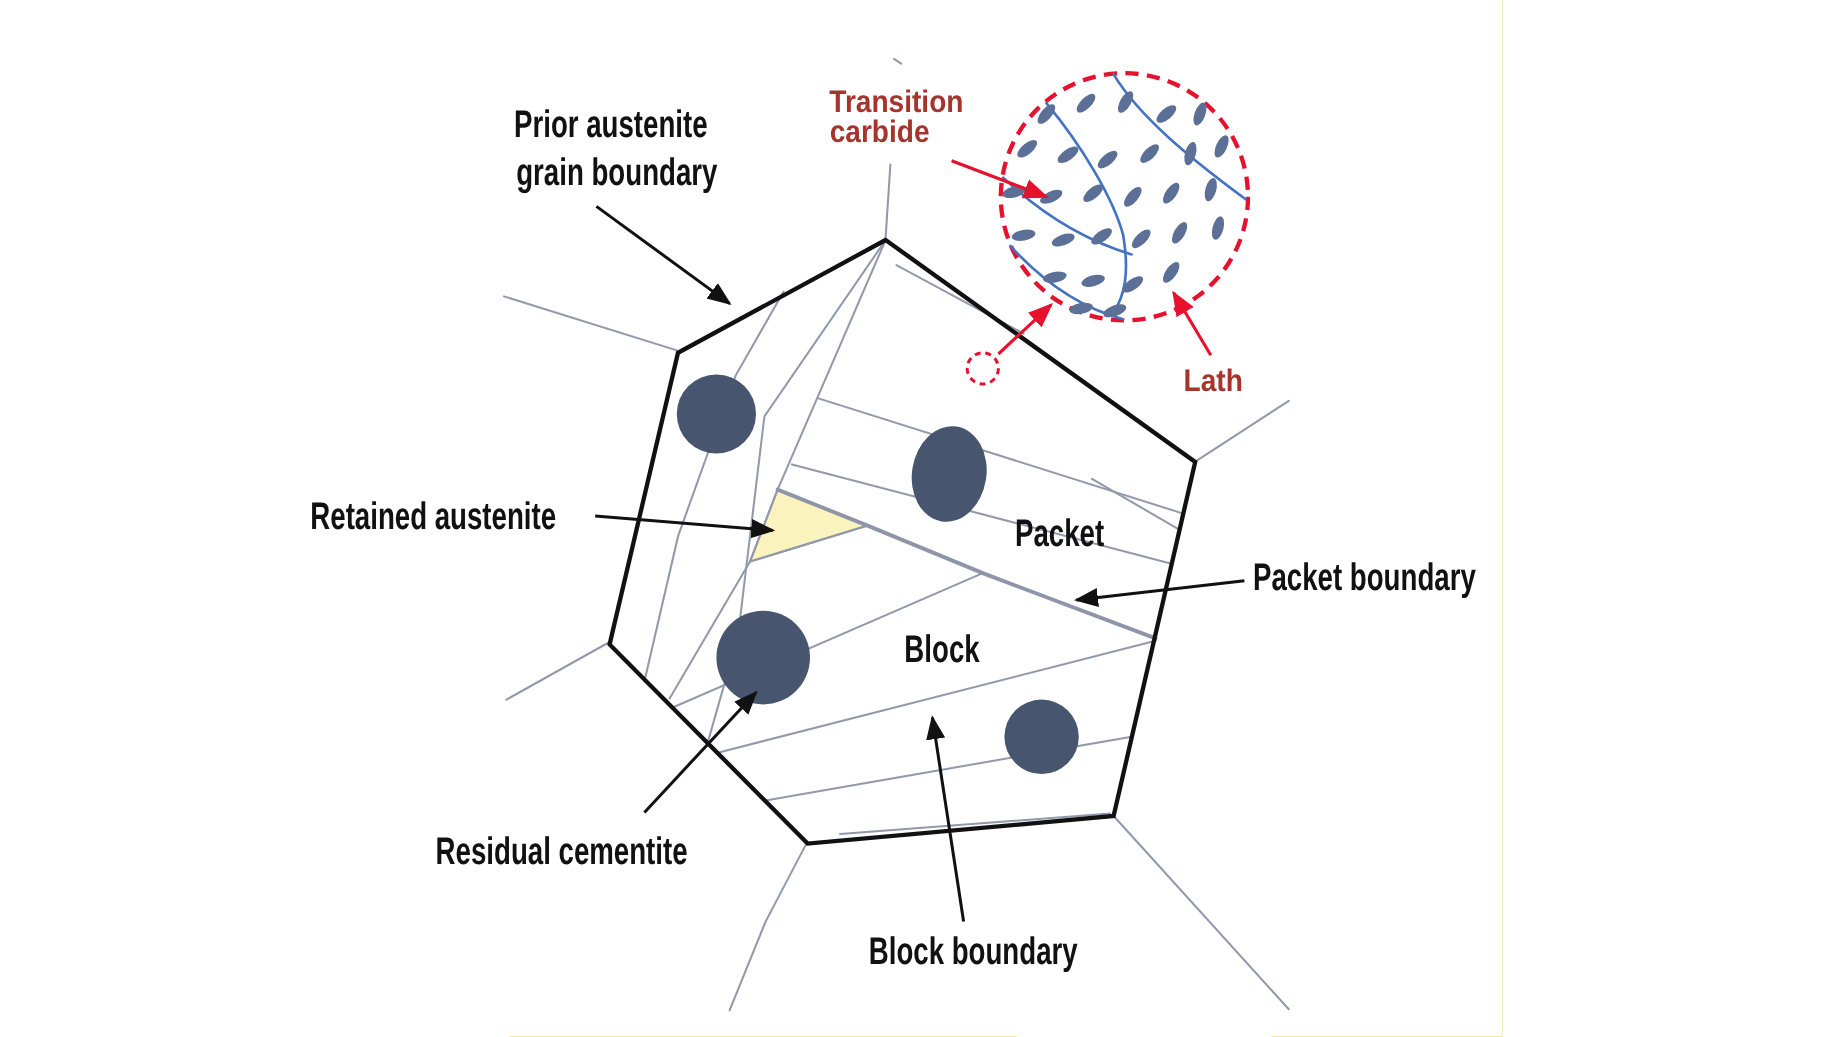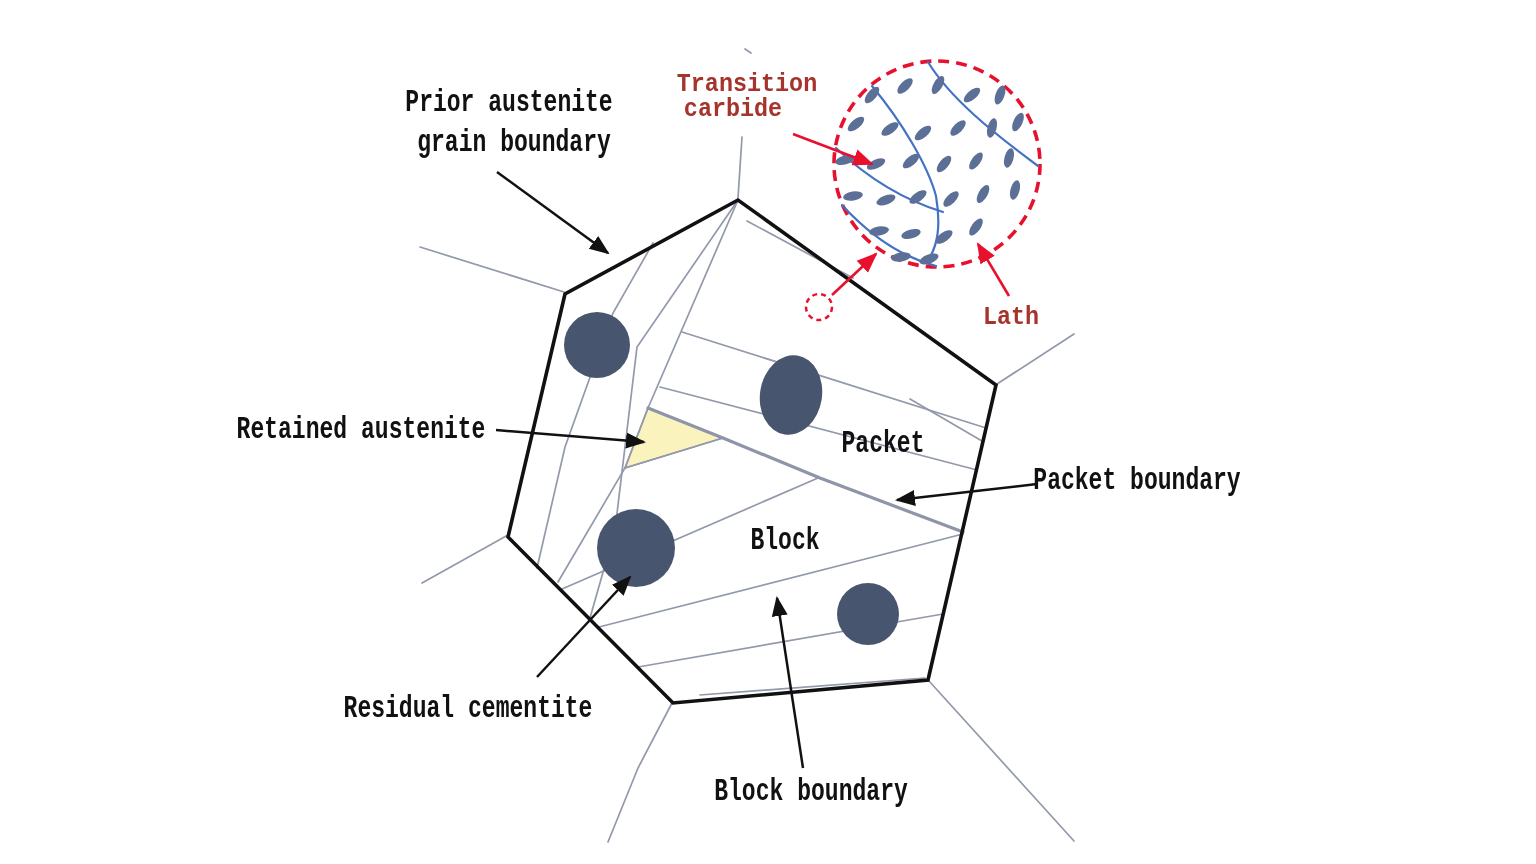--- a/index.html
+++ b/index.html
@@ -1,18 +1,18 @@
 <!DOCTYPE html>
 <html><head>
 <meta charset="utf-8">
 <style>
   html,body{margin:0;padding:0;background:#ffffff;}
   #stage{
     position:relative;width:1252px;height:864px;background:#eab308;
-    font-family:Liberation Mono, monospace;overflow:hidden;
+    font-family:Liberation Sans, sans-serif;overflow:hidden;
   }
   #drawing{position:absolute;left:0;top:0;}
   .lbl{
     position:absolute;white-space:nowrap;font-weight:bold;line-height:1;
     transform:translate(-50%,-50%) scaleX(0.72);
     font-size:32px;color:#111111;letter-spacing:0px;
   }
   .lbl.red{
     font-size:26px;color:#A5342C;transform:translate(-50%,-50%) scaleX(0.90);
   }

